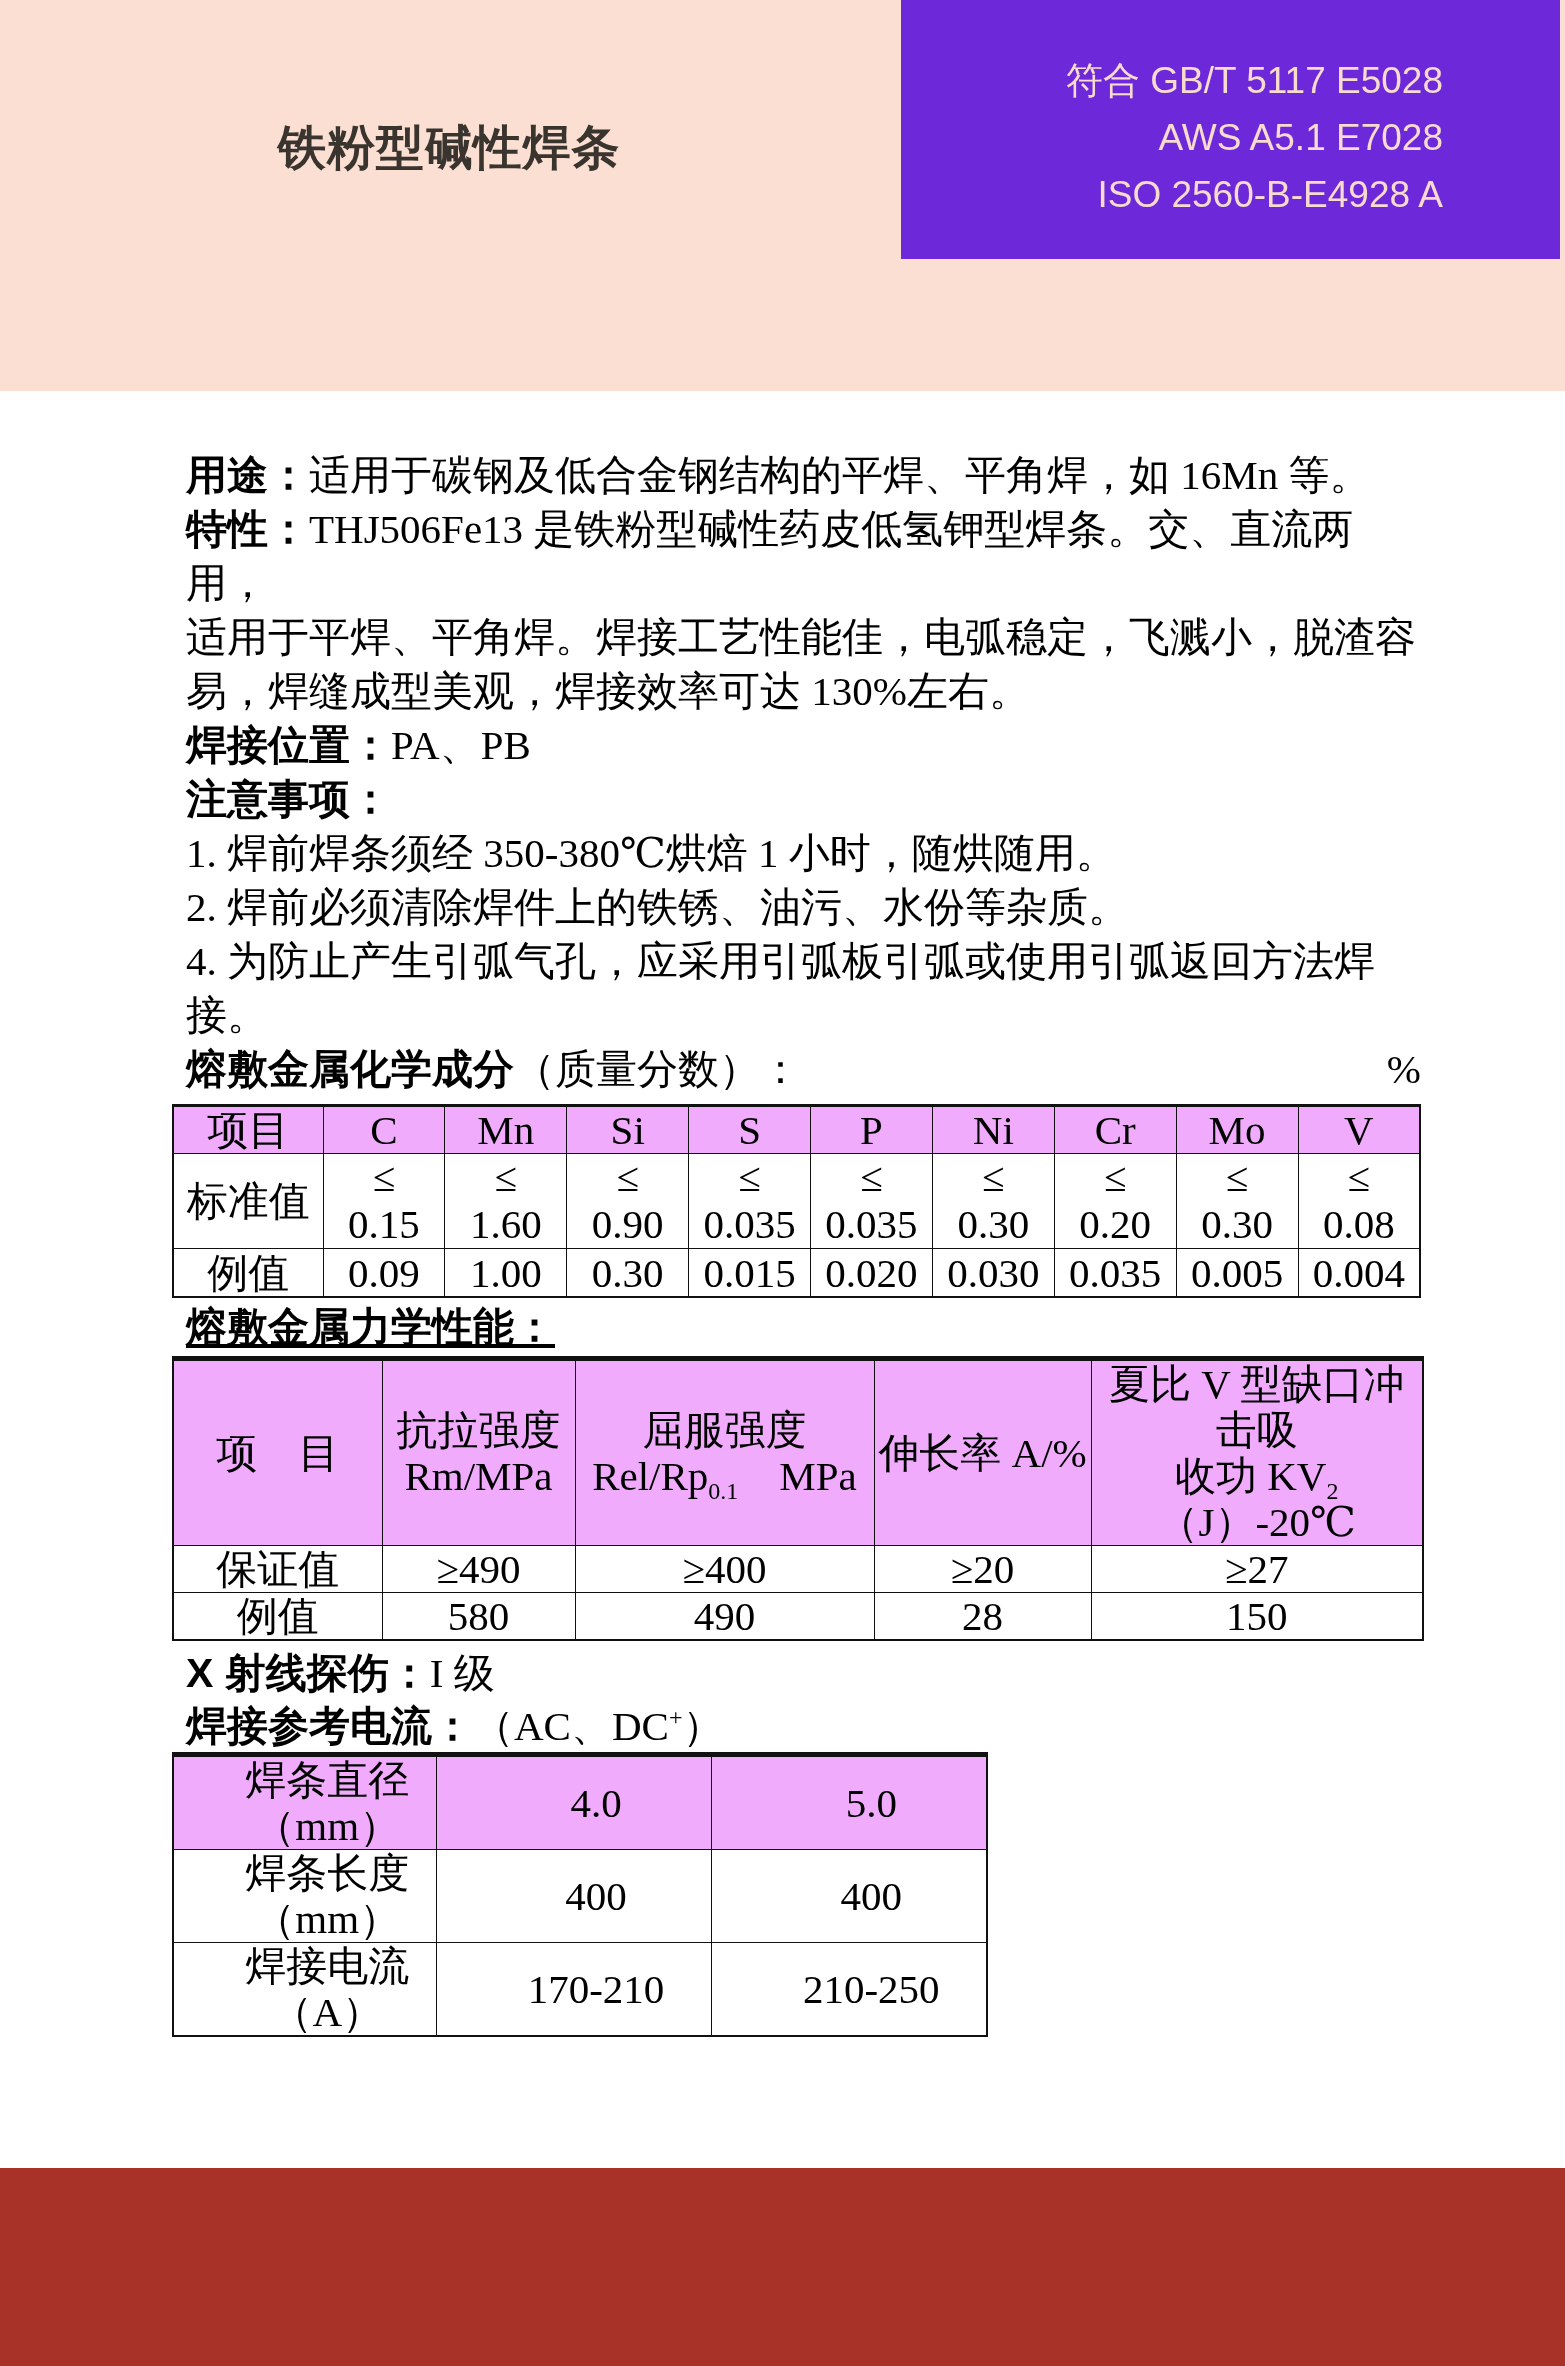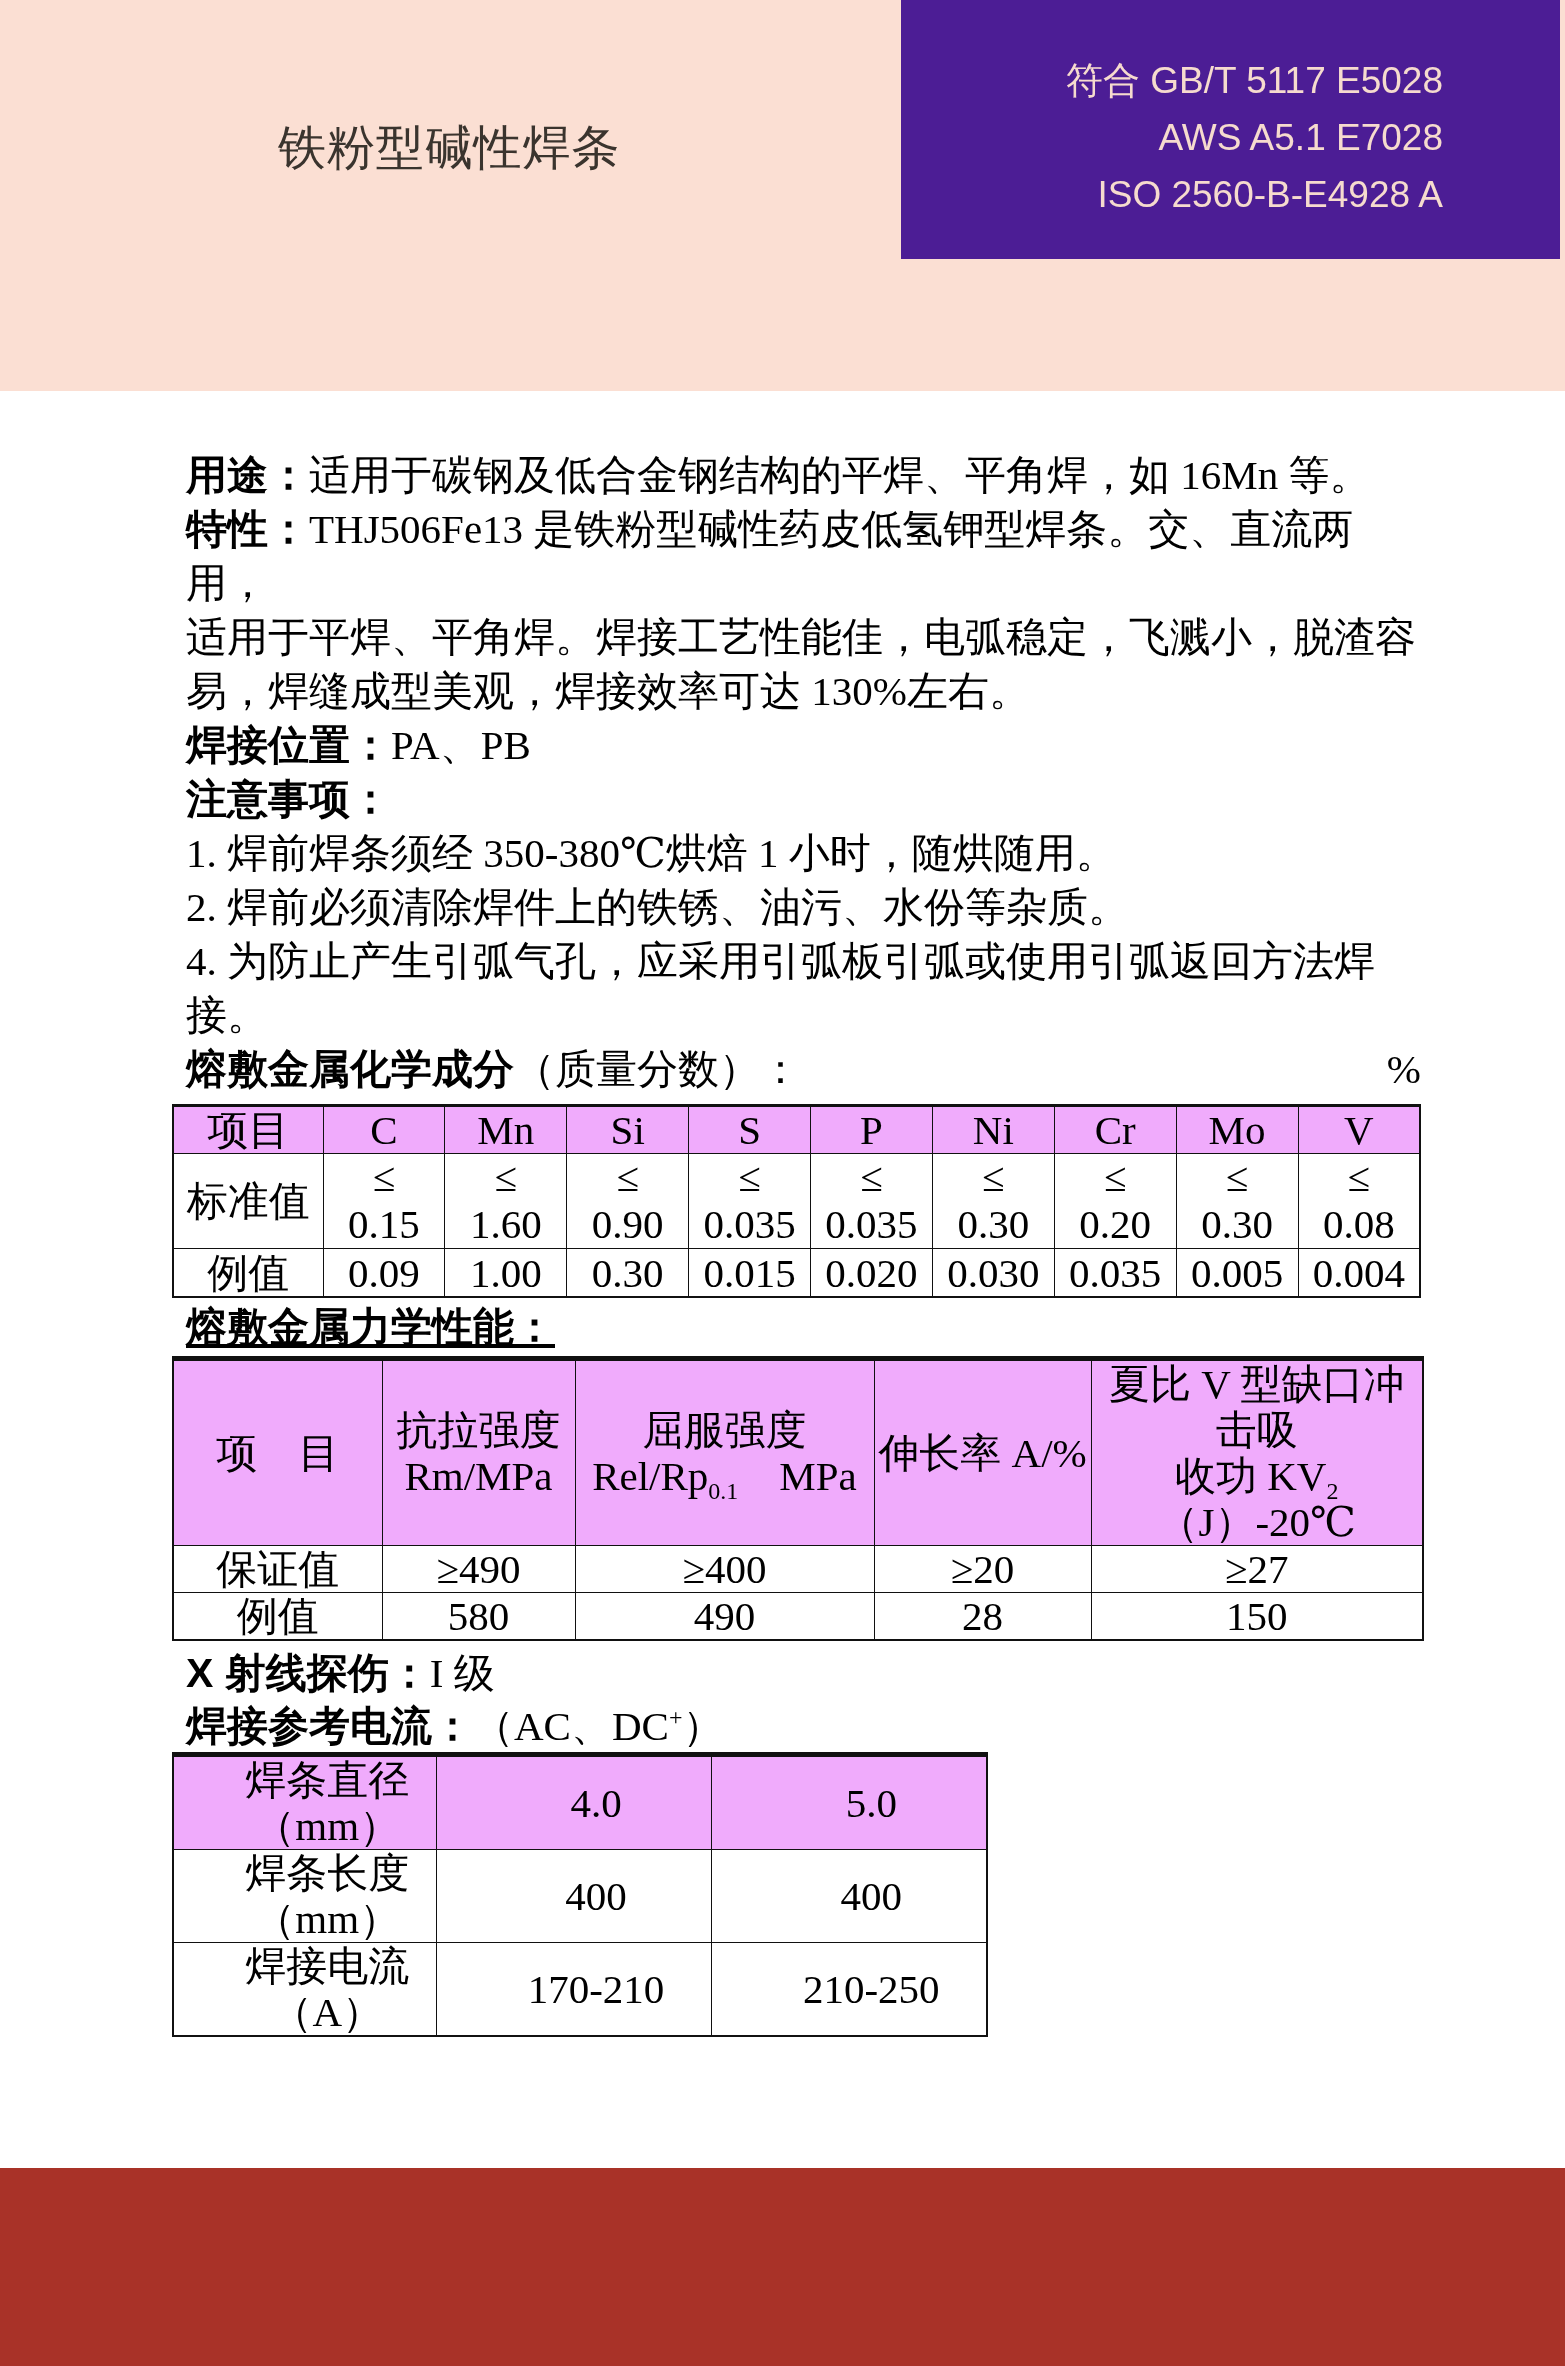--- a/index.html
+++ b/index.html
@@ -15,27 +15,27 @@
   }
   
   .band-top {
     position: absolute; left: 0; top: 0;
     width: 1566px; height: 391px;
     background: #fbdfd3;
   }
   .page-title {
     position: absolute; left: 278px; top: 119px;
     font-family: "Liberation Sans", "DejaVu Sans", sans-serif;
-    font-weight: 400; font-size: 48px; line-height: 58px;
+    font-weight: 700; font-size: 48px; line-height: 58px;
     color: #3a342e; letter-spacing: 0.9px;
   }
   .std-box {
     position: absolute; left: 901px; top: 0;
     width: 659px; height: 259px;
-    background: #4c1d95;
+    background: #6d28d9;
     color: #f6dbce;
     text-align: right;
     padding: 52px 117px 0 0;
     font-family: "Liberation Sans", "DejaVu Sans", sans-serif;
     font-size: 37px; line-height: 57px;
   }
   
   .band-bottom {
     position: absolute; left: 0; top: 2168px;
     width: 1566px; height: 198px;

